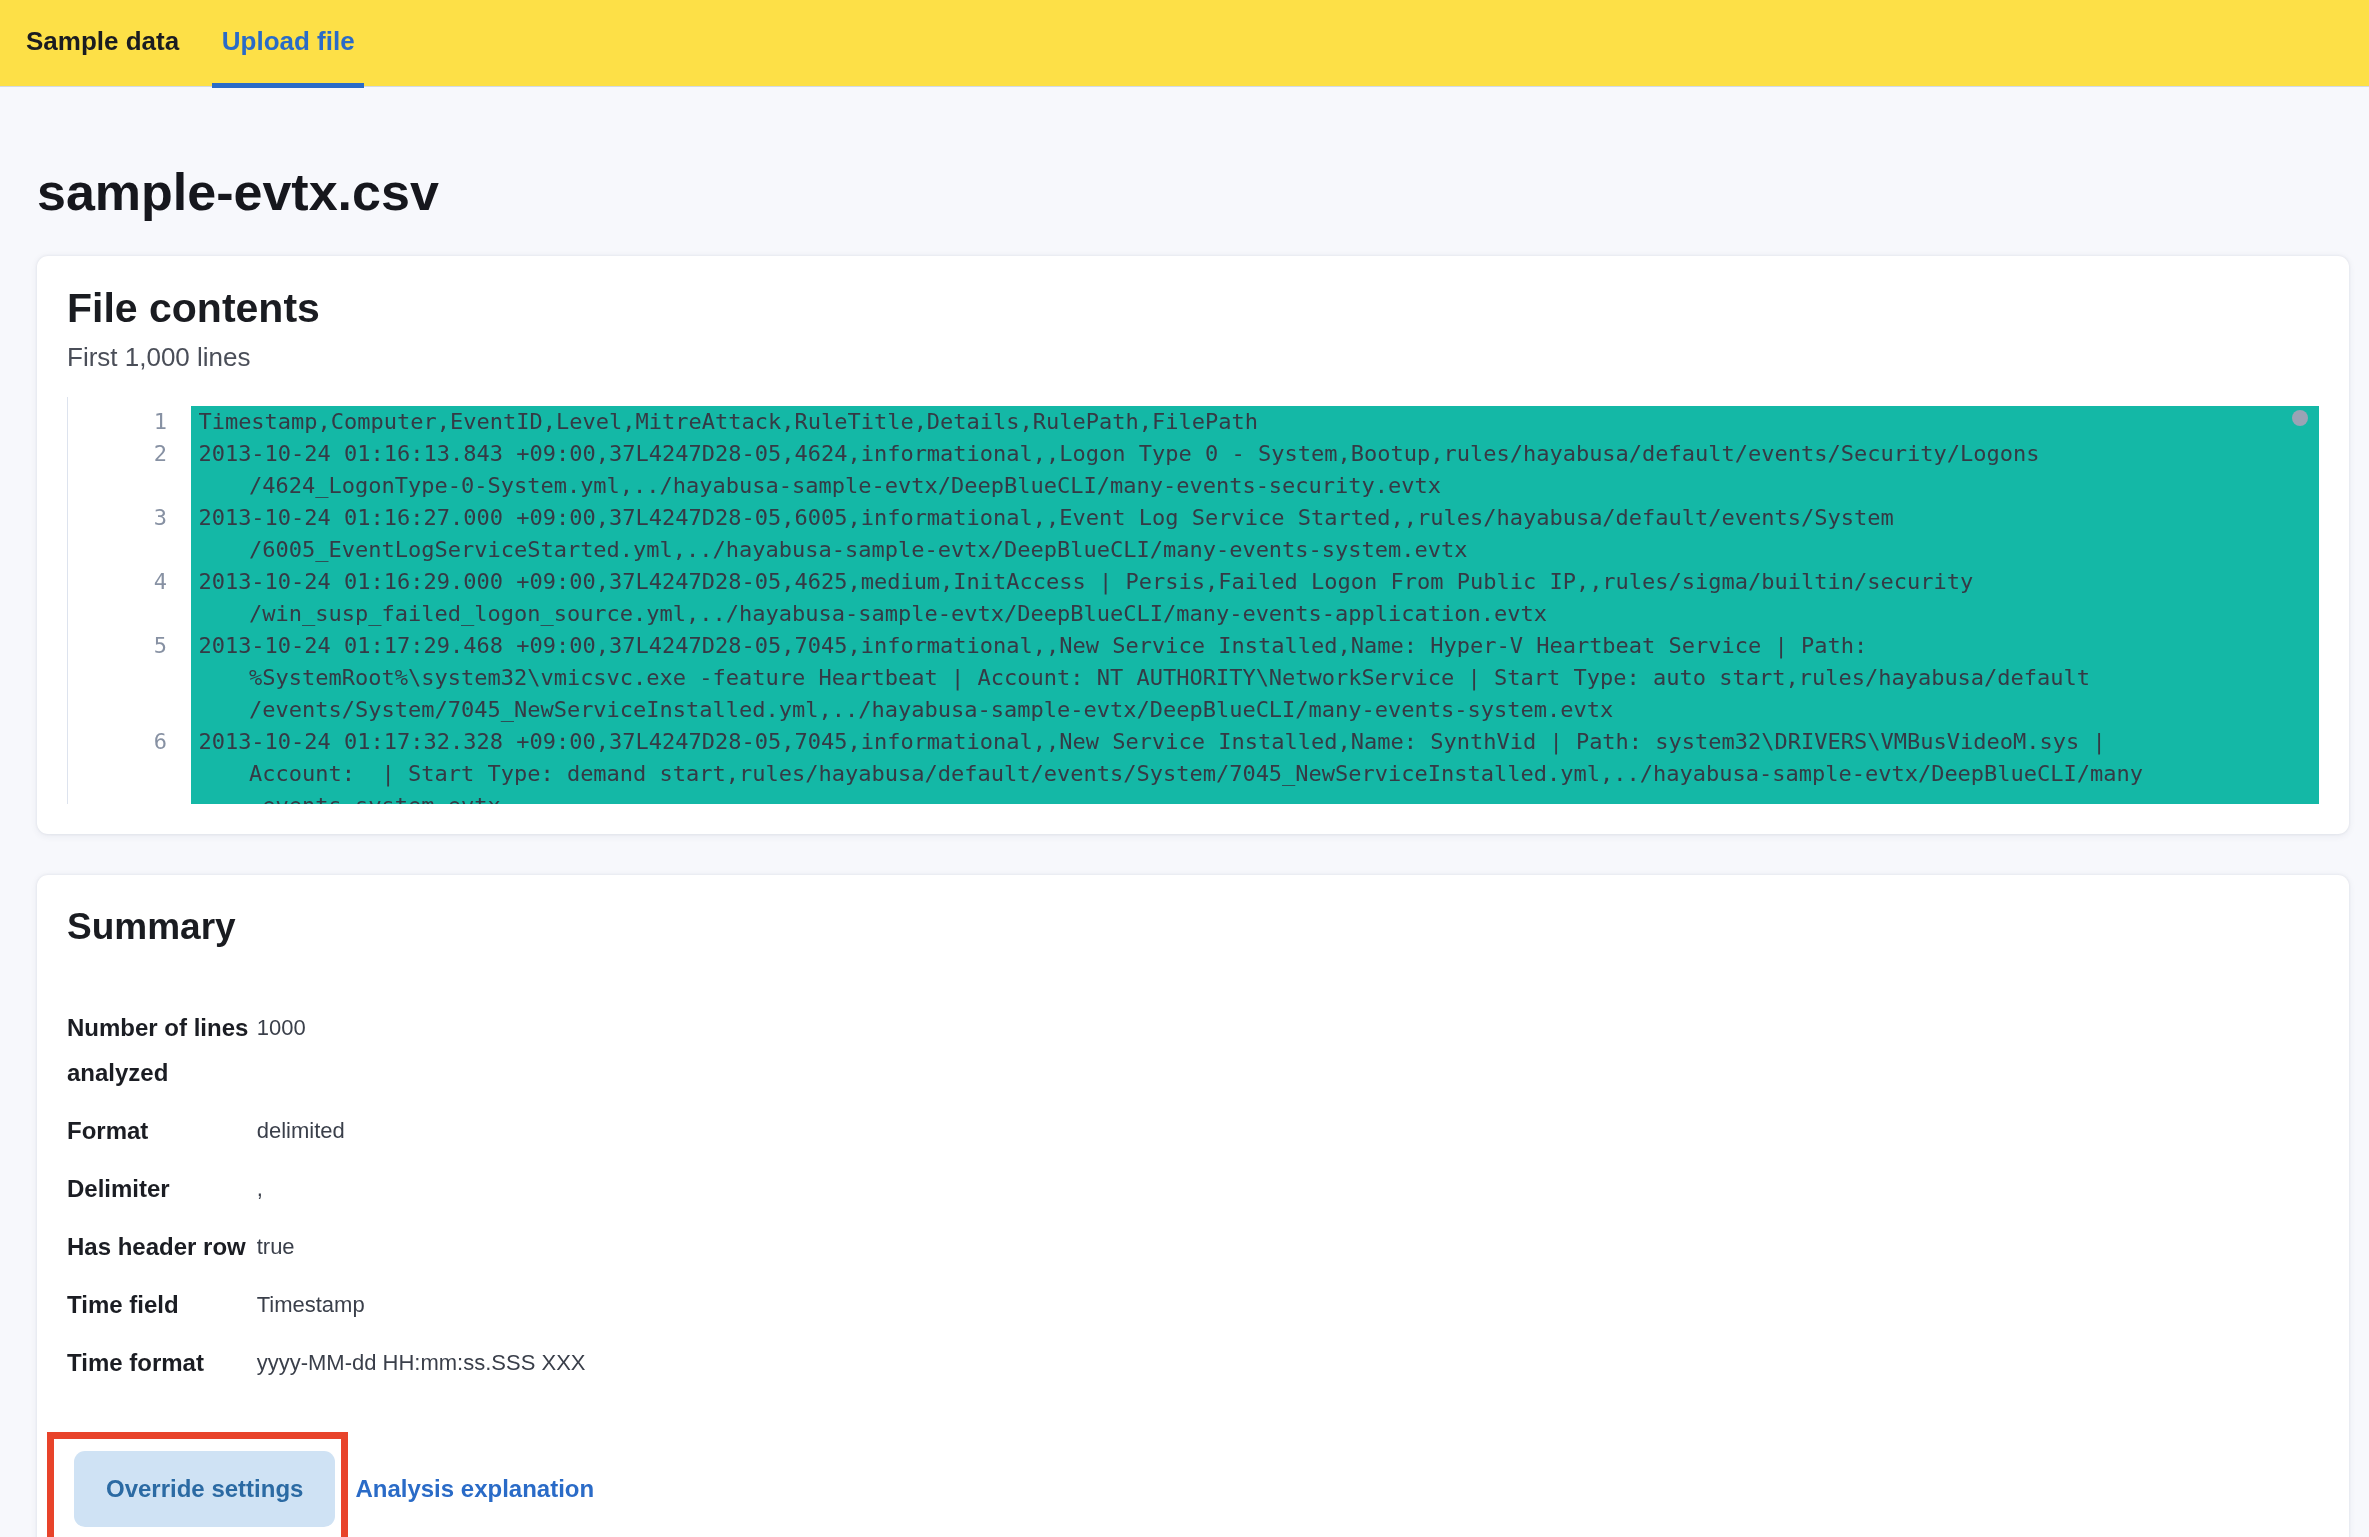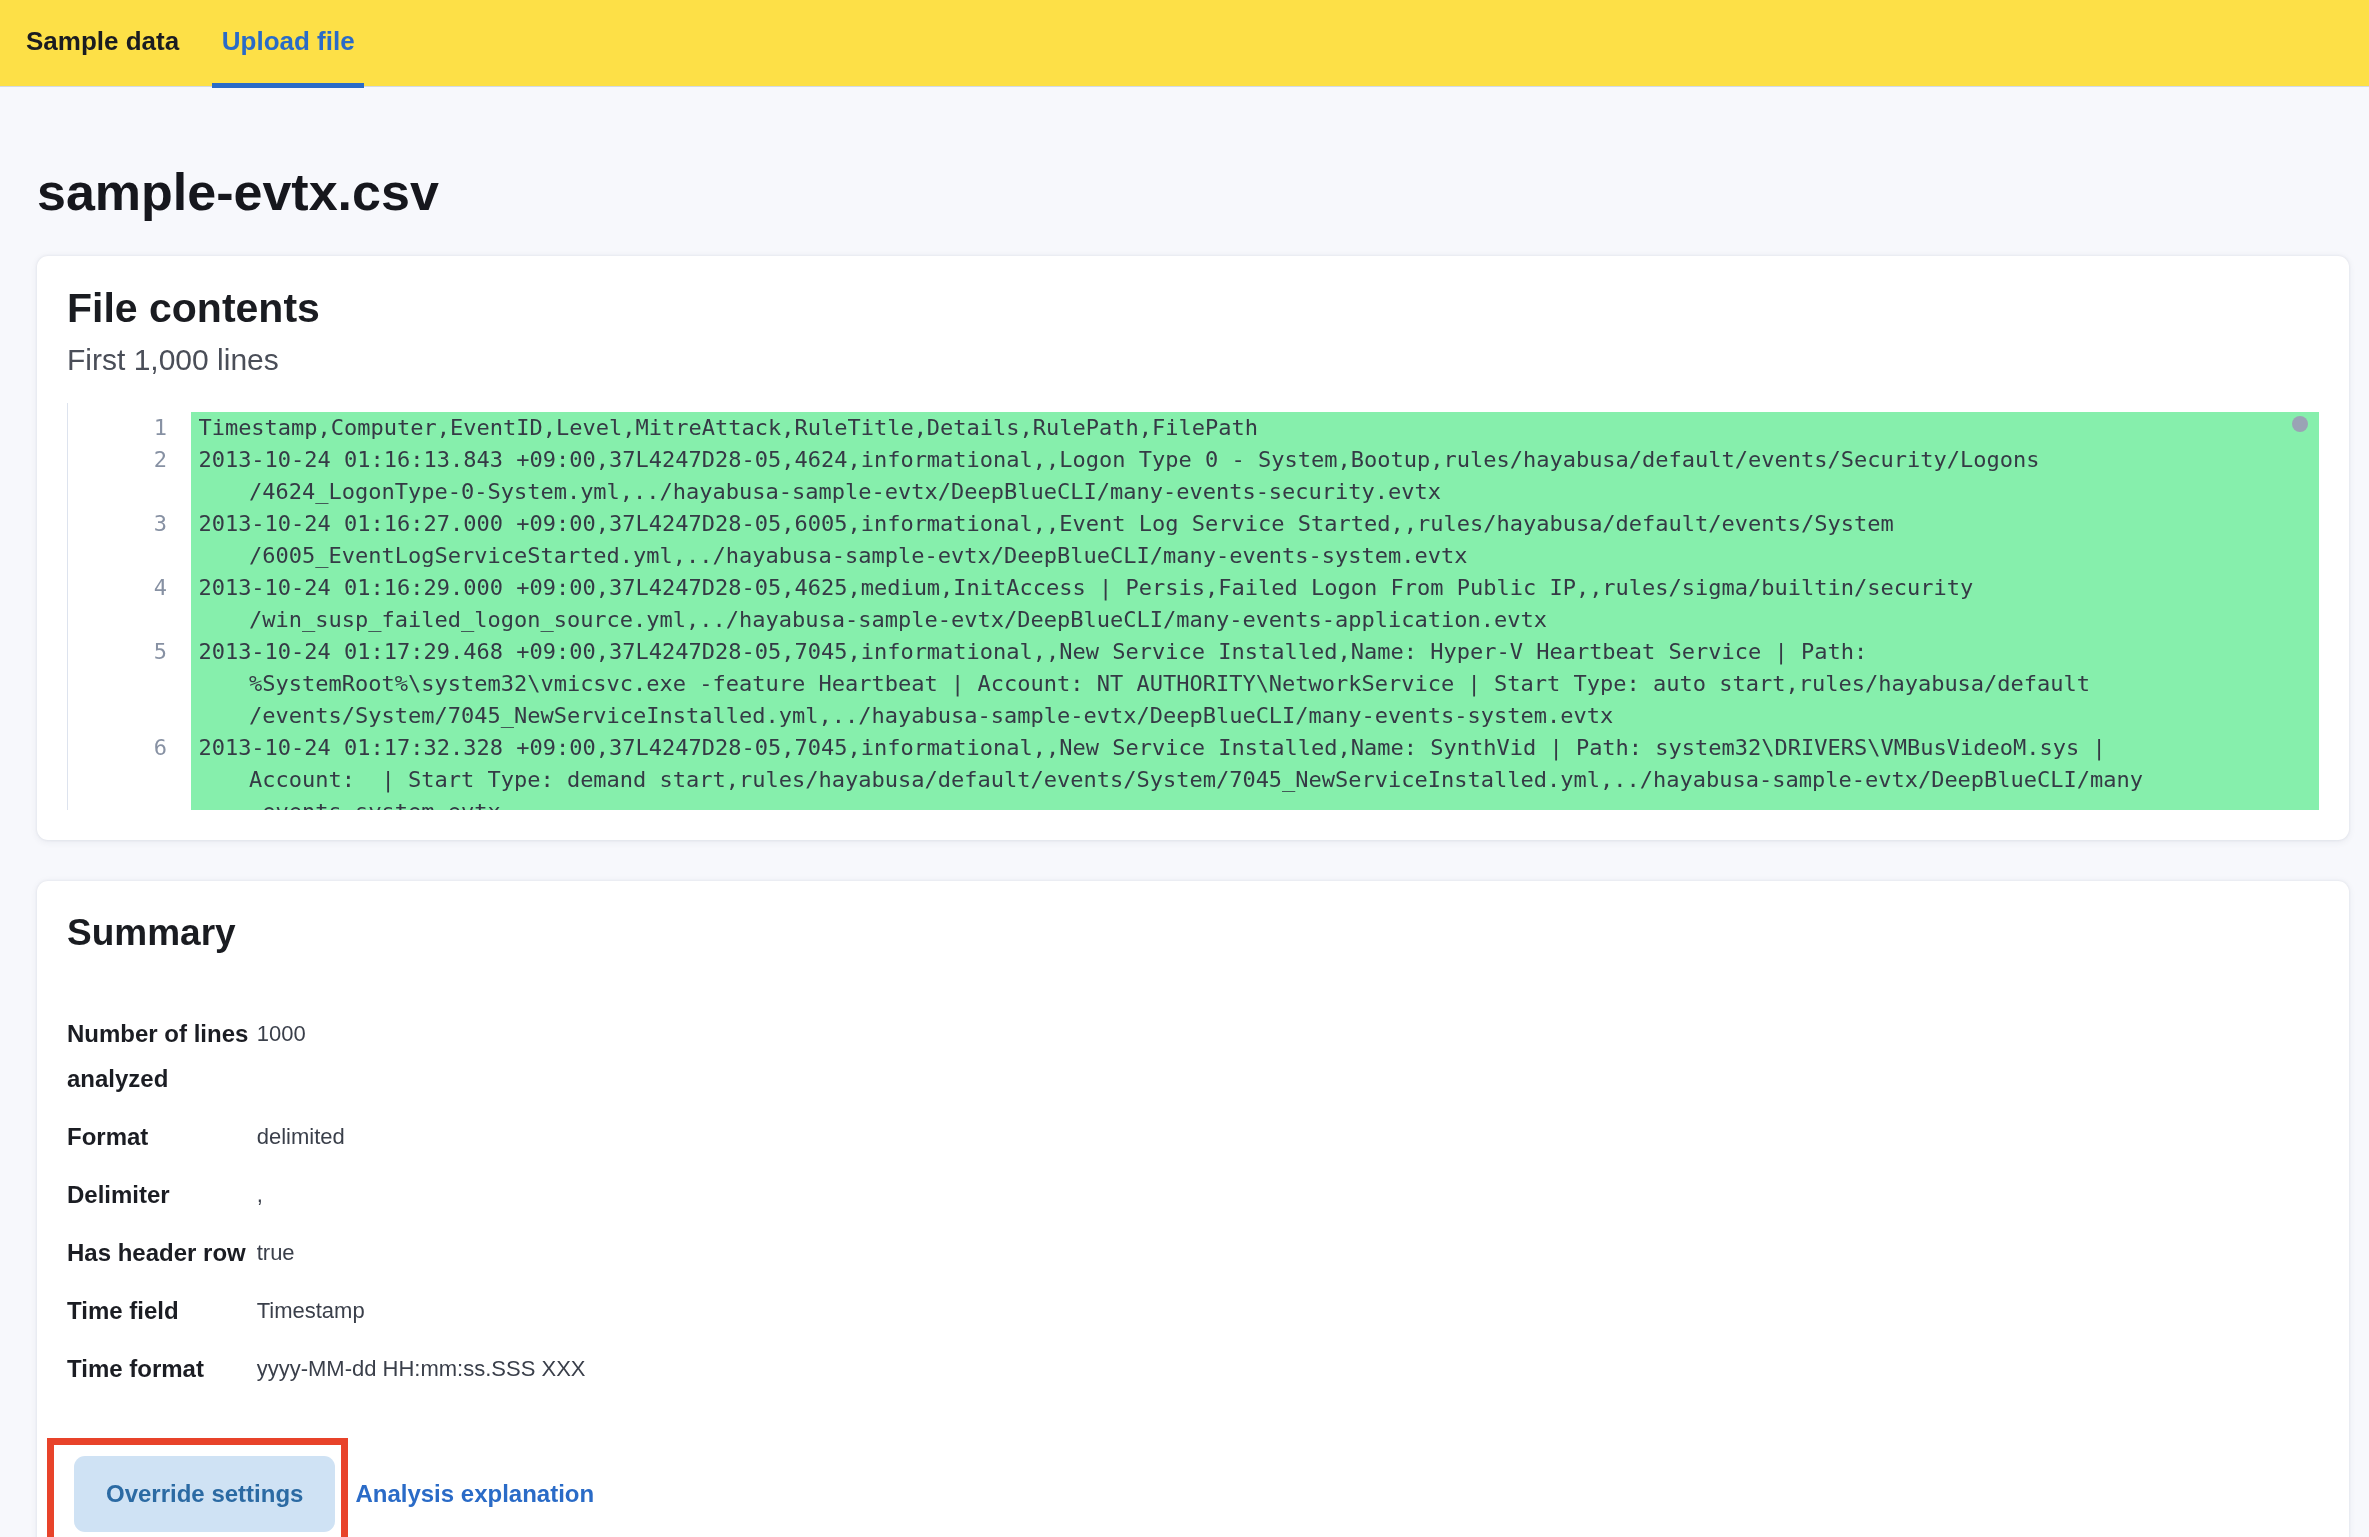--- a/index.html
+++ b/index.html
@@ -28,35 +28,35 @@
     margin:0 0 33px 0;line-height:1.15;
   }
   .card{
     background:#fff;border-radius:11px;
     box-shadow:0 1.9px 7.4px rgba(52,62,90,0.08), 0 0 2.8px rgba(52,62,90,0.10);
   }
   .card-file{padding:28px 30px 30px 30px;margin-bottom:41px;}
   .card-summary{padding:30px 30px 37px 30px;}
   .card-heading{font-size:41px;font-weight:700;color:#1a1c21;margin:0 0 5.6px 0;line-height:1.2;}
   .card-heading.summary{font-size:37px;margin:0 0 56px 0;}
-  .subtitle{font-size:30px;color:#4a4e58;margin:0 0 22px 0;line-height:1.4;}
+  .subtitle{font-size:26px;color:#4a4e58;margin:0 0 22px 0;line-height:1.4;}
   
   .codeblock{
     position:relative;height:407px;overflow:hidden;
     border-left:1.9px solid #dde3ee;padding-top:9.3px;box-sizing:border-box;
   }
   .crow{display:flex;height:32px;}
   .cnum{
     width:123px;min-width:123px;box-sizing:border-box;
     text-align:right;padding-right:24px;
     font-family:"DejaVu Sans Mono", monospace;font-size:22px;line-height:32px;
     color:#8791a3;background:#fff;
   }
   .ctext{
-    flex:1;background:#86efac;
+    flex:1;background:#14b8a6;
     font-family:"DejaVu Sans Mono", monospace;font-size:22px;line-height:32px;
     color:#353a45;white-space:pre;overflow:hidden;
     padding-left:7.4px;box-sizing:border-box;
   }
   .crow.wrap .ctext{padding-left:58px;}
   .scrolldot{
     position:absolute;top:13px;right:11px;width:16px;height:16px;
     border-radius:50%;background:#9aa3b5;
   }
   

